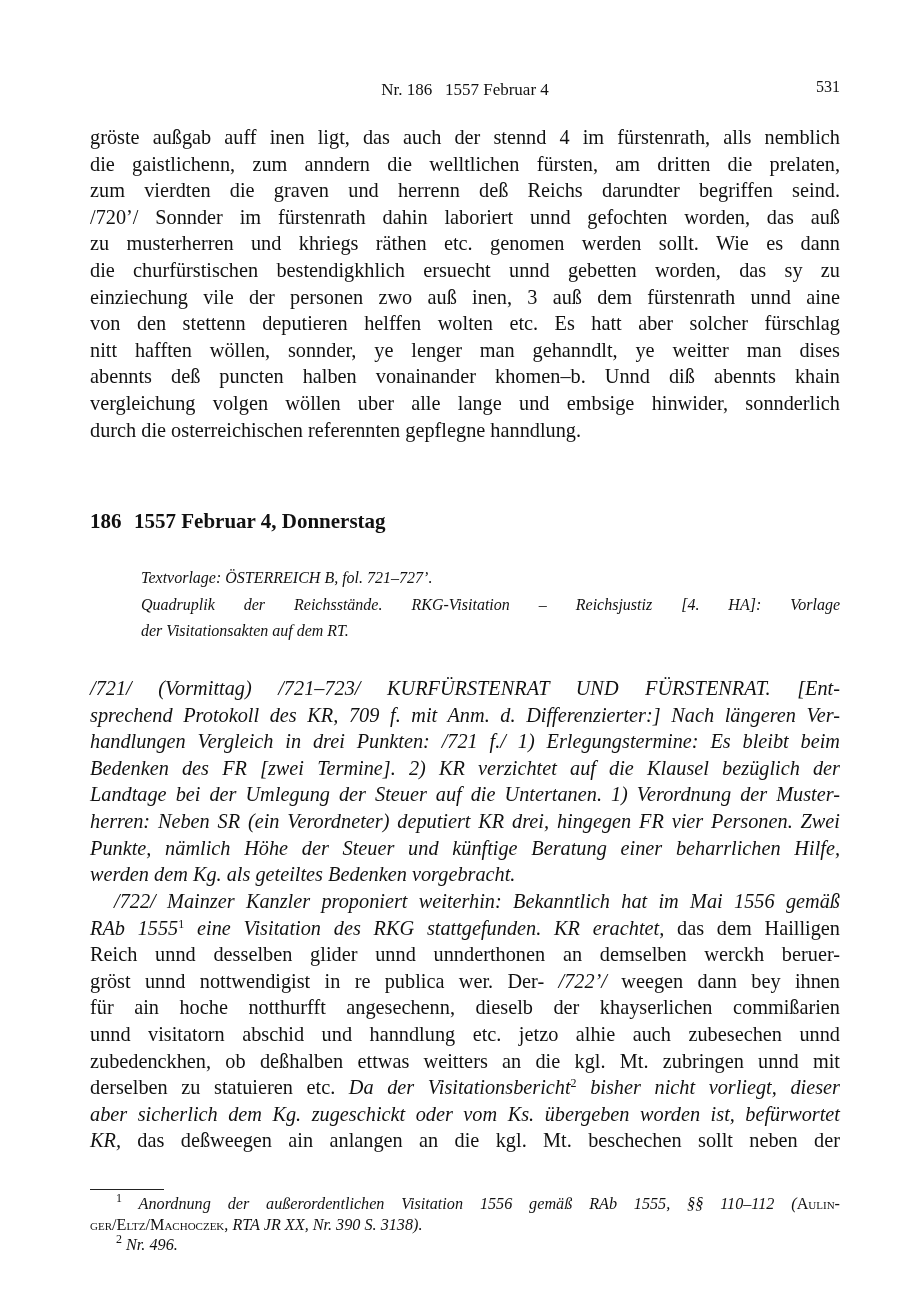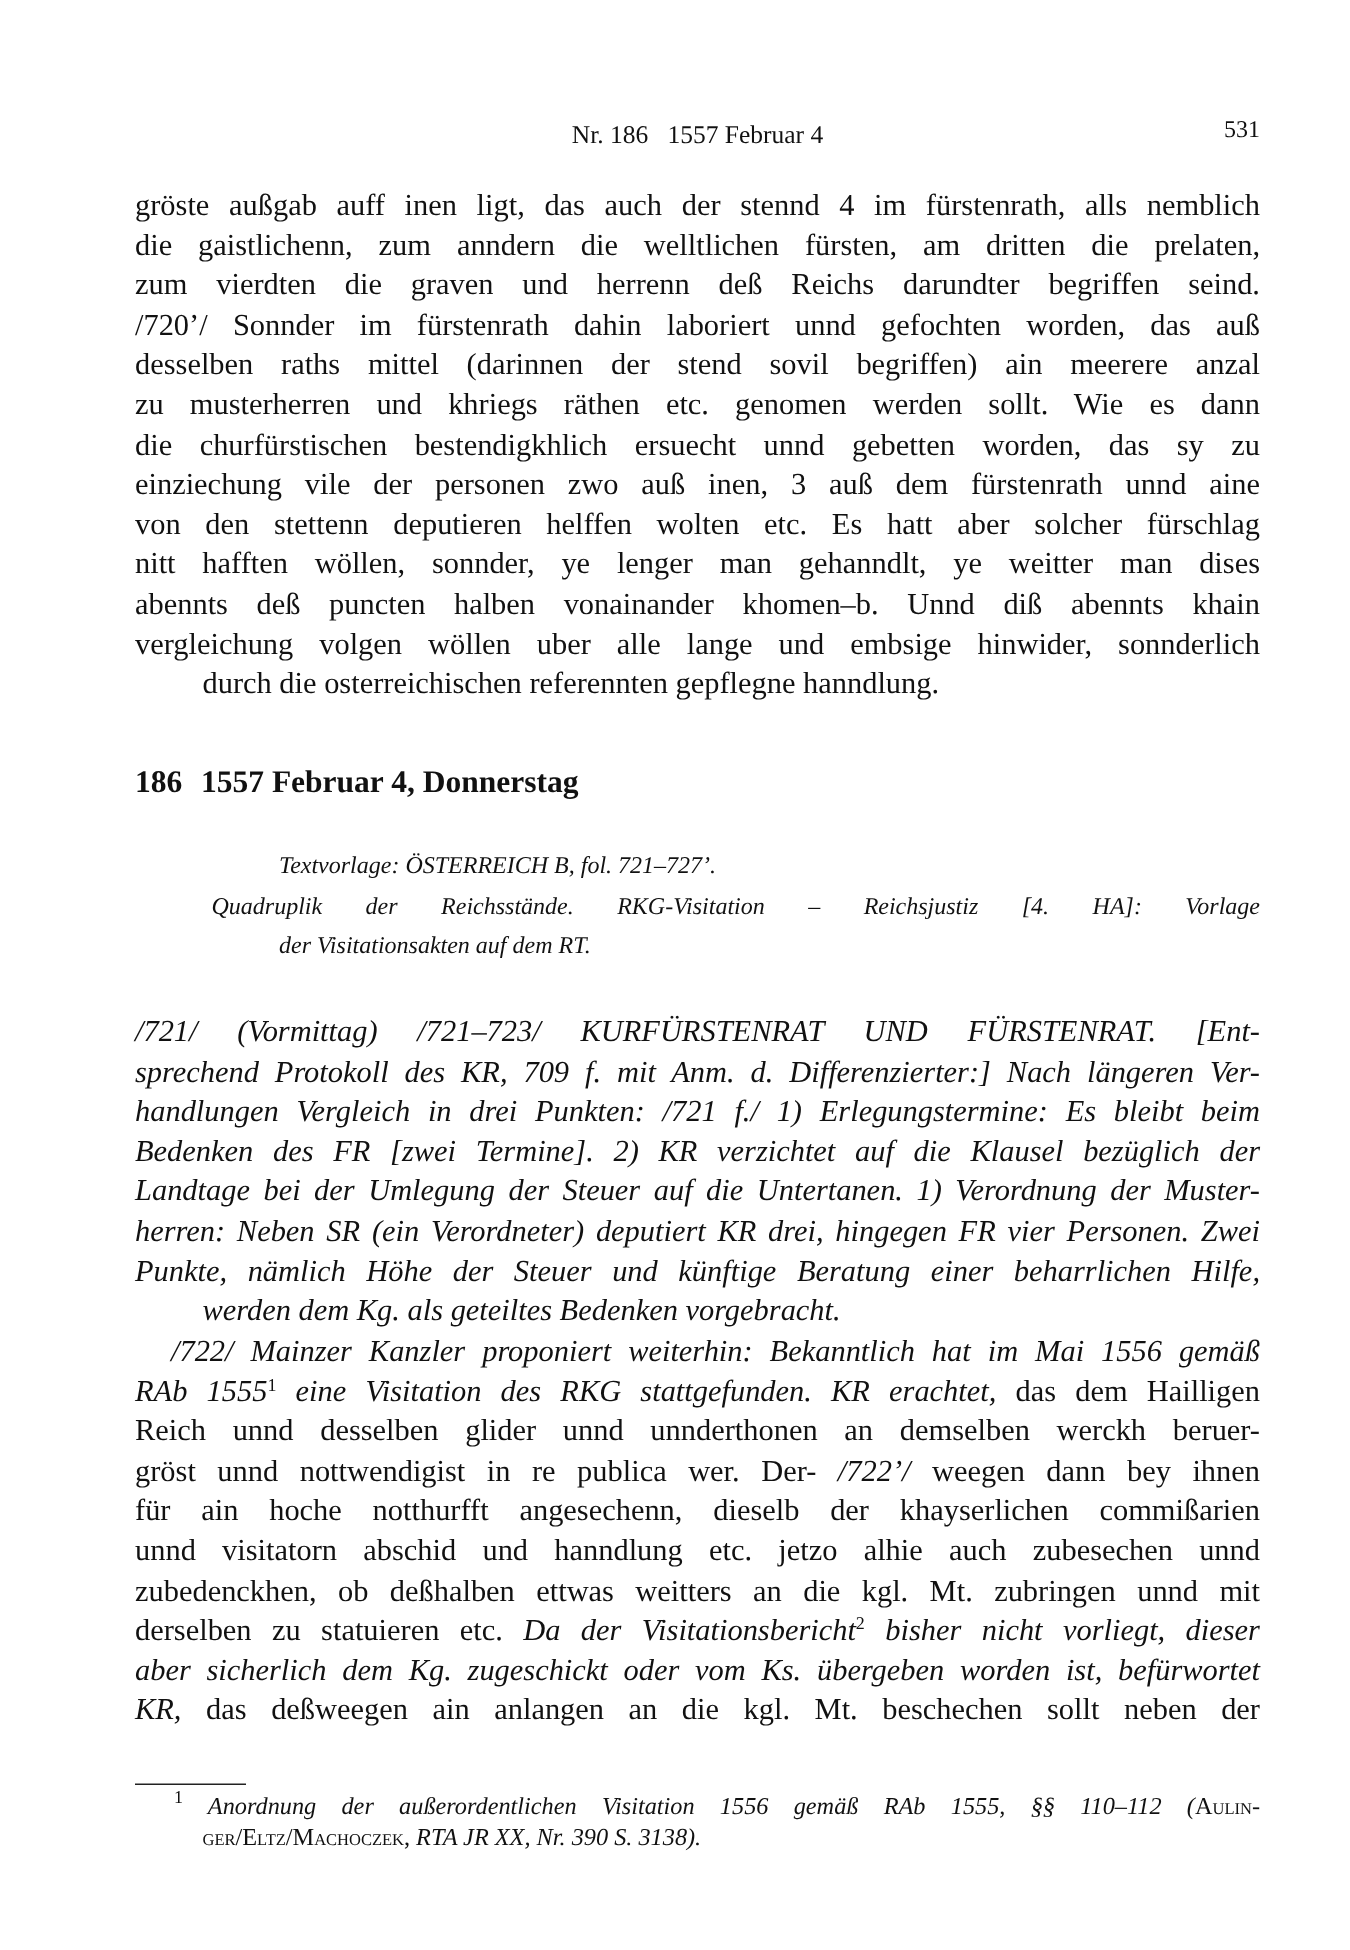--- a/index.html
+++ b/index.html
@@ -4,21 +4,21 @@
 <style>
   html, body { margin:0; padding:0; background:#fff; }
   body { width:900px; height:1300px; position:relative; overflow:hidden;
          font-family:"Liberation Serif","DejaVu Serif",serif; color:#111; }
   .page { position:absolute; left:90px; top:0; width:750px; }
   .running-head { position:absolute; top:80px; left:0; width:750px; height:26px; font-size:17px; }
   .running-head .center { position:absolute; left:0; right:0; text-align:center; }
   .running-head .pageno { position:absolute; right:0; font-size:16px; top:-2px; }
   .line { display:block; height:26.6px; line-height:26.6px; font-size:20.3px;
           white-space:nowrap; text-align:justify; text-align-last:justify; }
-  .line.last { text-align-last:left;margin-left:45px; }
+  .line.last { text-align-last:left; }
   .it { font-style:italic; }
   .block { position:absolute; left:0; width:750px; }
   .entry-title { position:absolute; left:0; top:509px; font-size:21px; font-weight:bold; white-space:nowrap; }
   .entry-title .num { display:inline-block; width:44px; }
   .source { position:absolute; left:51px; width:699px; top:565px; }
   .source .line { font-size:16px; }
   .ind { text-indent:24px; }
   sup { font-size:12px; line-height:0; vertical-align:7px; }
   .footrule { position:absolute; left:0; top:1189px; width:74px; border-top:1px solid #222; }
   .fn { position:absolute; left:0; width:750px; }
@@ -33,21 +33,20 @@
   <div class="running-head">
     <span class="center" style="white-space:pre">Nr. 186   1557 Februar 4</span>
     <span class="pageno">531</span>
   </div>
 
   <div class="block" style="top:124px">
     <span class="line">gröste außgab auff inen ligt, das auch der stennd 4 im fürstenrath, alls nemblich</span>
     <span class="line">die gaistlichenn, zum anndern die welltlichen fürsten, am dritten die prelaten,</span>
     <span class="line">zum vierdten die graven und herrenn deß Reichs darundter begriffen seind.</span>
     <span class="line">/720’/ Sonnder im fürstenrath dahin laboriert unnd gefochten worden, das auß</span>
-    <span class="line">desselben raths mittel (darinnen der stend sovil begriffen) ain meerere anzal</span>
     <span class="line">zu musterherren und khriegs räthen etc. genomen werden sollt. Wie es dann</span>
     <span class="line">die churfürstischen bestendigkhlich ersuecht unnd gebetten worden, das sy zu</span>
     <span class="line">einziechung vile der personen zwo auß inen, 3 auß dem fürstenrath unnd aine</span>
     <span class="line">von den stettenn deputieren helffen wolten etc. Es hatt aber solcher fürschlag</span>
     <span class="line">nitt hafften wöllen, sonnder, ye lenger man gehanndlt, ye weitter man dises</span>
     <span class="line">abennts deß puncten halben vonainander khomen–b. Unnd diß abennts khain</span>
     <span class="line">vergleichung volgen wöllen uber alle lange und embsige hinwider, sonnderlich</span>
     <span class="line last">durch die osterreichischen referennten gepflegne hanndlung.</span>
   </div>
 
@@ -83,15 +82,16 @@
     <span class="line"><span>derselben zu statuieren etc. </span><span class="it">Da der Visitationsbericht</span><sup>2</sup><span class="it"> bisher nicht vorliegt, dieser</span></span>
     <span class="line it">aber sicherlich dem Kg. zugeschickt oder vom Ks. übergeben worden ist, befürwortet</span>
     <span class="line"><span class="it">KR,</span><span> das deßweegen ain anlangen an die kgl. Mt. beschechen sollt neben der</span></span>
   </div>
 
   <div class="footrule"></div>
 
   <div class="fn" style="top:1194px">
     <span class="line it" style="text-indent:26px"><sup class="sc" style="font-style:normal">1</sup> <span>Anordnung der außerordentlichen Visitation 1556 gemäß RAb 1555, §§ 110–112 (</span><span class="sc">Aulin-</span></span>
     <span class="line last"><span class="sc">ger/Eltz/Machoczek,</span><span class="it"> RTA JR XX, Nr. 390 S. 3138).</span></span>
+    <span class="line last it" style="text-indent:26px"><sup style="font-style:normal">2</sup> <span>Nr. 496.</span></span>
   </div>
 
 </div>
 
 </body></html>

